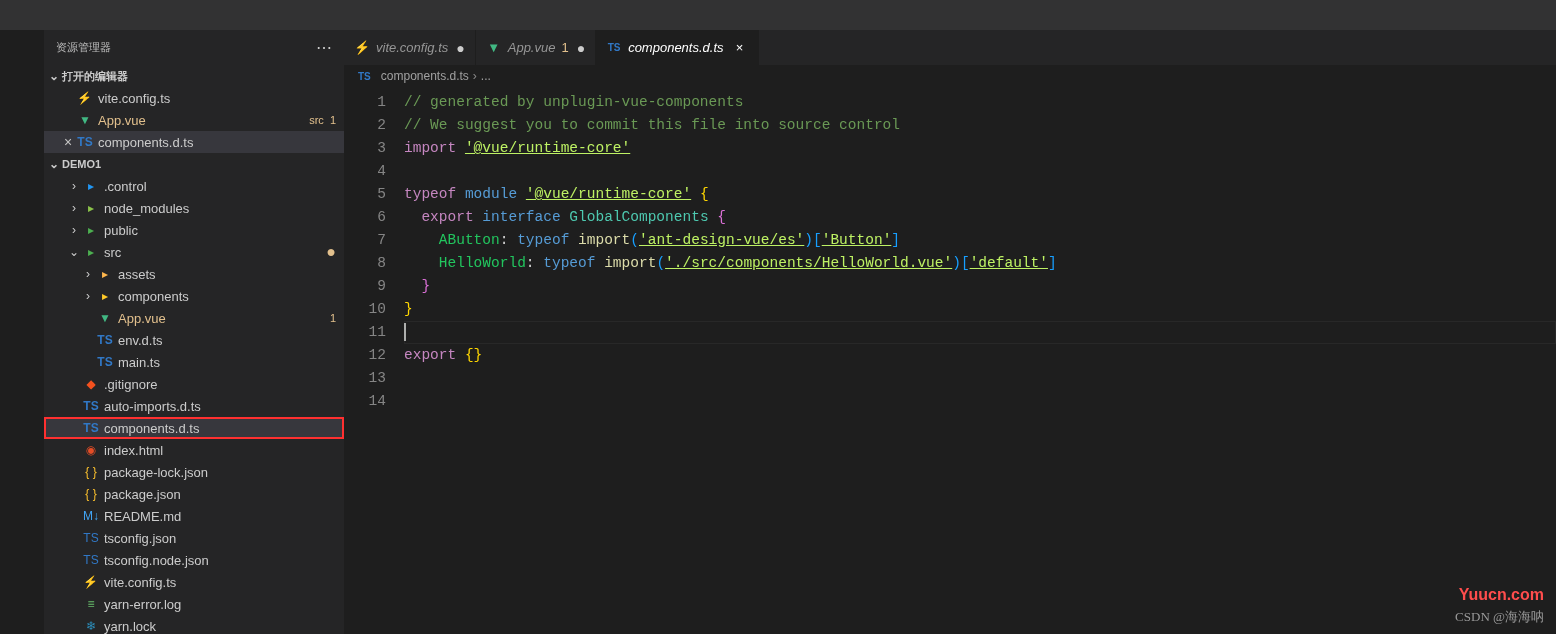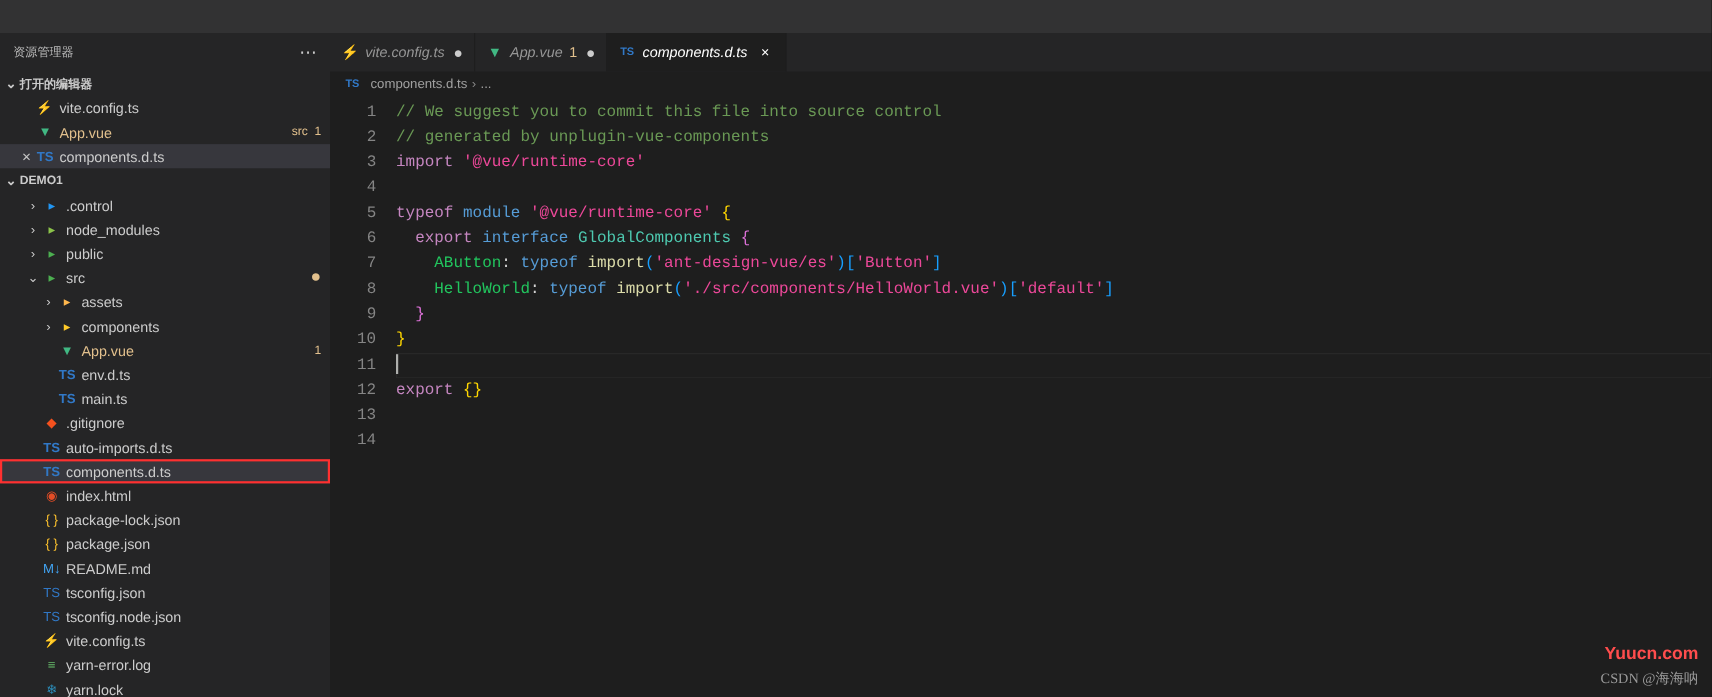--- a/index.html
+++ b/index.html
@@ -2,21 +2,21 @@
 <html><head>
 <meta charset="utf-8">
 <style>
 * { margin: 0; padding: 0; box-sizing: border-box; }
 body { font-family: "Segoe UI", "Microsoft YaHei", sans-serif; background: #1e1e1e; color: #cccccc; width: 1556px; height: 634px; overflow: hidden; position: relative; }
 .titlebar { height: 30px; background: #323233; display: flex; align-items: center; font-size: 12px; position: relative; }
 .menu { display: flex; padding-left: 4px; }
 .menu-item { padding: 6px 8px; cursor: pointer; color: #cccccc; }
 .title-text { position: absolute; left: 50%; transform: translateX(-50%); color: #cccccc; font-size: 12px; }
 
-.main { display: flex; height: calc(100% - 30px); }
+.main { display: flex; height: calc(100% - 30px); margin-left: 44px; }
 
 .sidebar { width: 300px; background: #252526; display: flex; flex-direction: column; font-size: 13px; }
 .sb-header { height: 35px; display: flex; align-items: center; justify-content: space-between; padding: 0 12px; font-size: 11px; color: #bbbbbb; }
 .sb-header .dots { font-size: 16px; color: #cccccc; cursor: pointer; }
 .section-hdr { height: 22px; display: flex; align-items: center; padding-left: 2px; font-size: 11px; font-weight: bold; color: #cccccc; cursor: pointer; }
 .section-hdr .chev { width: 16px; text-align: center; font-size: 12px; }
 .tree { flex: 1; overflow: auto; }
 .tree-row { height: 22px; display: flex; align-items: center; cursor: pointer; color: #cccccc; padding-right: 8px; white-space: nowrap; }
 .tree-row.selected { background: #37373d; }
 .tree-row .chev { width: 16px; text-align: center; flex-shrink: 0; font-size: 12px; }
@@ -48,21 +48,21 @@
 .gutter div { height: 23px; }
 .lines { flex: 1; }
 .lines .line { height: 23px; white-space: pre; }
 .cursor-line { box-shadow: inset 0 0 0 1px #282828; }
 .cursor { display: inline-block; width: 2px; height: 18px; background: #aeafad; vertical-align: middle; }
 
 .tok-comment { color: #6a9955; }
 .tok-link { color: #6a9955; text-decoration: underline; }
 .tok-keyword { color: #c586c0; }
 .tok-decl { color: #569cd6; }
-.tok-string { color: #ec4899; }
+.tok-string { color: #bef264; text-decoration: underline; }
 .tok-type { color: #4ec9b0; }
 .tok-var { color: #22c55e; }
 .tok-func { color: #dcdcaa; }
 .tok-brace1 { color: #ffd700; }
 .tok-brace2 { color: #da70d6; }
 .tok-brace3 { color: #179fff; }
 .tok-punc { color: #d4d4d4; }
 
 .watermark { position: absolute; right: 12px; bottom: 30px; color: #ff4d4d; font-size: 16px; font-weight: bold; font-family: sans-serif; }
 .watermark2 { position: absolute; right: 12px; bottom: 8px; color: #999; font-size: 13px; font-family: Liberation Serif, serif; }
@@ -273,22 +273,22 @@
           <div>7</div>
           <div>8</div>
           <div>9</div>
           <div>10</div>
           <div>11</div>
           <div>12</div>
           <div>13</div>
           <div>14</div>
         </div>
       <div class="lines" id="lines">
+          <div class="line"><span class="tok-comment">// generated by unplugin-vue-components</span></div>
           <div class="line"><span class="tok-comment">// We suggest you to commit this file into source control</span></div>
-          <div class="line"><span class="tok-comment">// generated by unplugin-vue-components</span></div>
           <div class="line"><span class="tok-keyword">import</span><span class="tok-punc"> </span><span class="tok-string">'@vue/runtime-core'</span></div>
           <div class="line"></div>
           <div class="line"><span class="tok-keyword">typeof</span><span class="tok-punc"> </span><span class="tok-decl">module</span><span class="tok-punc"> </span><span class="tok-string">'@vue/runtime-core'</span><span class="tok-punc"> </span><span class="tok-brace1">{</span></div>
           <div class="line"><span class="tok-punc">  </span><span class="tok-keyword">export</span><span class="tok-punc"> </span><span class="tok-decl">interface</span><span class="tok-punc"> </span><span class="tok-type">GlobalComponents</span><span class="tok-punc"> </span><span class="tok-brace2">{</span></div>
           <div class="line"><span class="tok-punc">    </span><span class="tok-var">AButton</span><span class="tok-punc">: </span><span class="tok-decl">typeof </span><span class="tok-func">import</span><span class="tok-brace3">(</span><span class="tok-string">'ant-design-vue/es'</span><span class="tok-brace3">)[</span><span class="tok-string">'Button'</span><span class="tok-brace3">]</span></div>
           <div class="line"><span class="tok-punc">    </span><span class="tok-var">HelloWorld</span><span class="tok-punc">: </span><span class="tok-decl">typeof </span><span class="tok-func">import</span><span class="tok-brace3">(</span><span class="tok-string">'./src/components/HelloWorld.vue'</span><span class="tok-brace3">)[</span><span class="tok-string">'default'</span><span class="tok-brace3">]</span></div>
           <div class="line"><span class="tok-punc">  </span><span class="tok-brace2">}</span></div>
           <div class="line"><span class="tok-brace1">}</span></div>
           <div class="line cursor-line"><span class="cursor"></span></div>
           <div class="line"><span class="tok-keyword">export</span><span class="tok-punc"> </span><span class="tok-brace1">{}</span></div>

